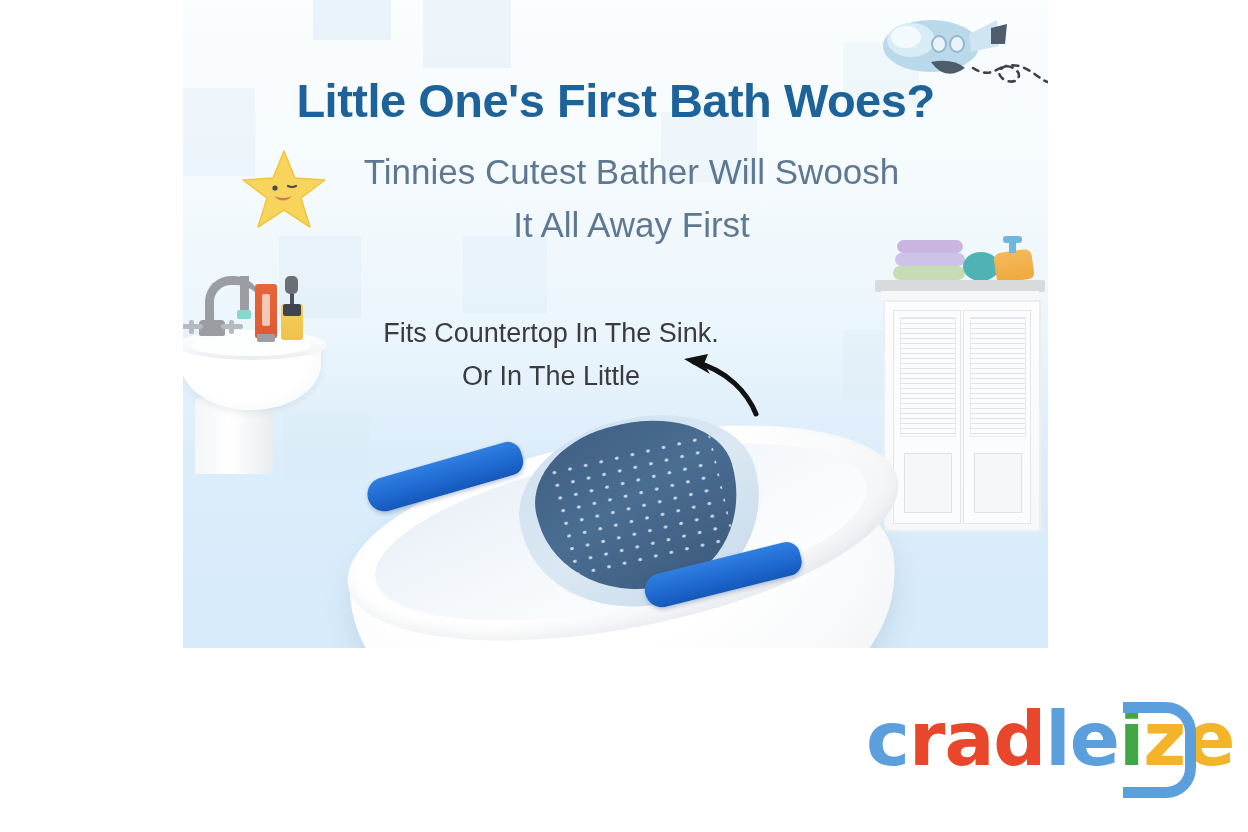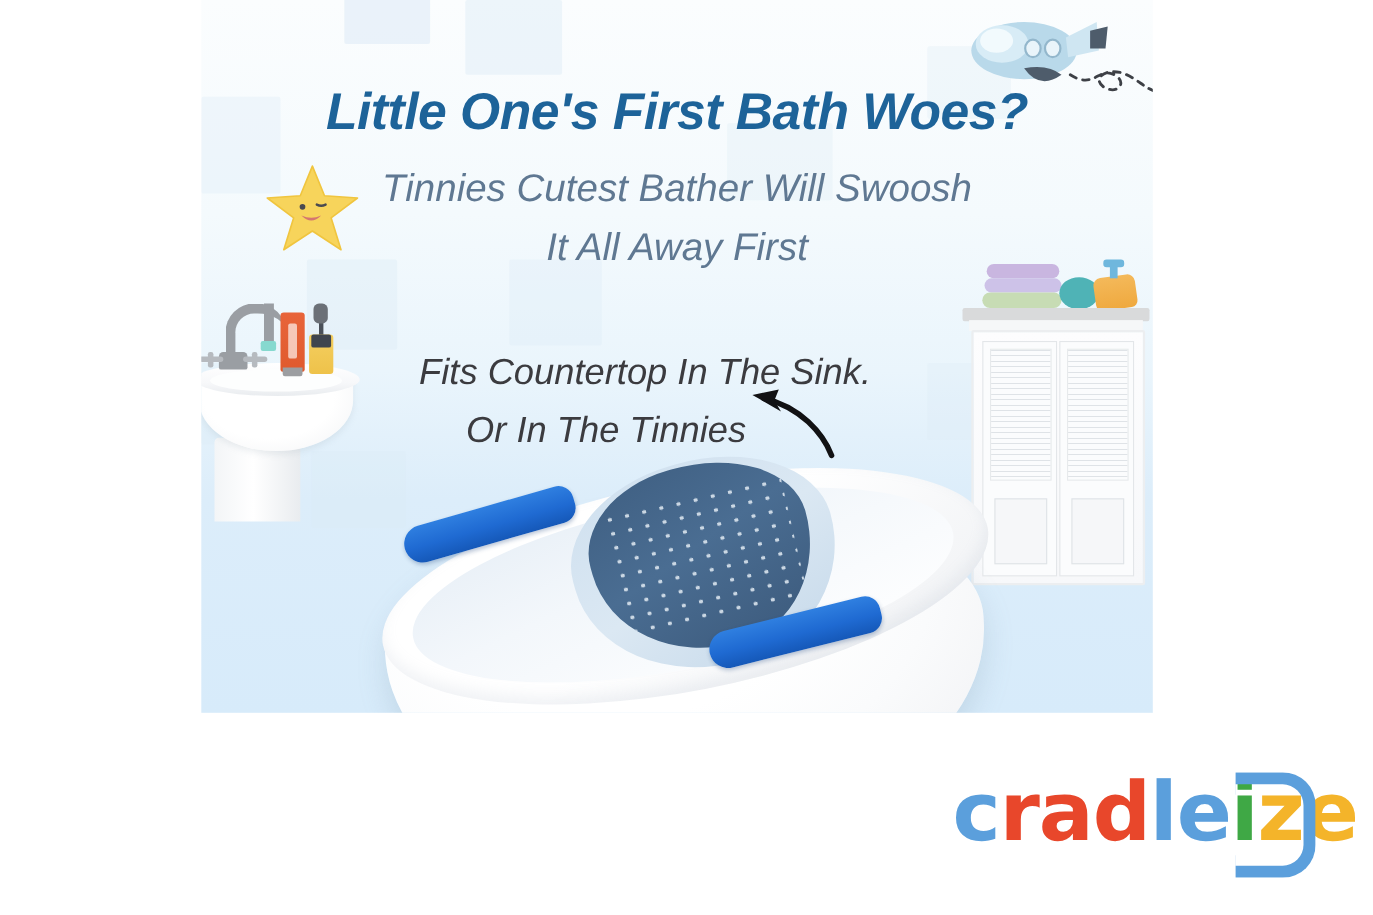--- a/index.html
+++ b/index.html
@@ -6,45 +6,44 @@
   body{width:1248px;height:832px;overflow:hidden;font-family:"Liberation Sans",sans-serif;}
 
   #stage{position:relative;width:1248px;height:832px;background:#ffffff;}
 
   
   #canvas{
     position:absolute;left:183px;top:0;width:865px;height:648px;
     background:
       linear-gradient(180deg,#fbfdfe 0%,#f4fafd 30%,#eaf5fc 52%,#dcedfa 70%,#d7ebfa 100%);
     overflow:hidden;
-    font-style:italic;
   }
   
   .tile{position:absolute;background:#dceaf6;opacity:.55;border-radius:2px;}
 
   
   .foam{position:absolute;border-radius:50%;background:#ffffff;filter:blur(9px);}
   .foam2{position:absolute;border-radius:50%;background:rgba(255,255,255,.85);filter:blur(5px);}
 
   
   #headline{
     position:absolute;left:0;top:76px;width:865px;text-align:center;
     font-size:47px;font-weight:bold;letter-spacing:-.5px;color:#1d6399;
     line-height:1.06;white-space:nowrap;
   }
   #subheadline{
-    position:absolute;left:0;top:146px;width:865px;text-align:center;
+    position:absolute;left:16px;top:146px;width:865px;text-align:center;
     font-size:35px;color:#5f7892;line-height:1.5;font-weight:400;
   }
   #subheadline div{white-space:nowrap;}
 
   
   #caption{
     position:absolute;left:198px;top:312px;width:340px;text-align:center;
-    font-size:33px;color:#3b3b3f;line-height:1.6;
+    font-size:27px;color:#3b3b3f;line-height:1.6;
   }
   #caption div{white-space:nowrap;}
 
   #arrow{position:absolute;left:495px;top:348px;width:90px;height:70px;}
 
   
   #star{position:absolute;left:58px;top:148px;width:86px;height:82px;}
 
   
   #plane{position:absolute;left:690px;top:6px;width:190px;height:80px;}
@@ -277,21 +276,21 @@
     </div>
 
     <div id="headline">Little One's First Bath Woes?</div>
     <div id="subheadline">
       <div>Tinnies Cutest Bather Will Swoosh</div>
       <div>It All Away First</div>
     </div>
 
     <div id="caption">
       <div>Fits Countertop In The Sink.</div>
-      <div>Or In The Tinnies</div>
+      <div>Or In The Little</div>
     </div>
     <svg id="arrow" viewBox="0 0 90 70">
       <path d="M78 66 C70 46 50 22 16 14" fill="none" stroke="#121214" stroke-width="5" stroke-linecap="round"></path>
       <path d="M6 11 L30 6 L26 16 L32 26 Z" fill="#121214"></path>
     </svg>
 
     <div class="foam" style="left:-30px;top:700px;width:150px;height:70px;"></div>
     <div class="foam" style="left:70px;top:742px;width:180px;height:80px;"></div>
     <div class="foam2" style="left:210px;top:700px;width:70px;height:44px;"></div>
     <div class="foam2" style="left:430px;top:766px;width:90px;height:50px;"></div>

